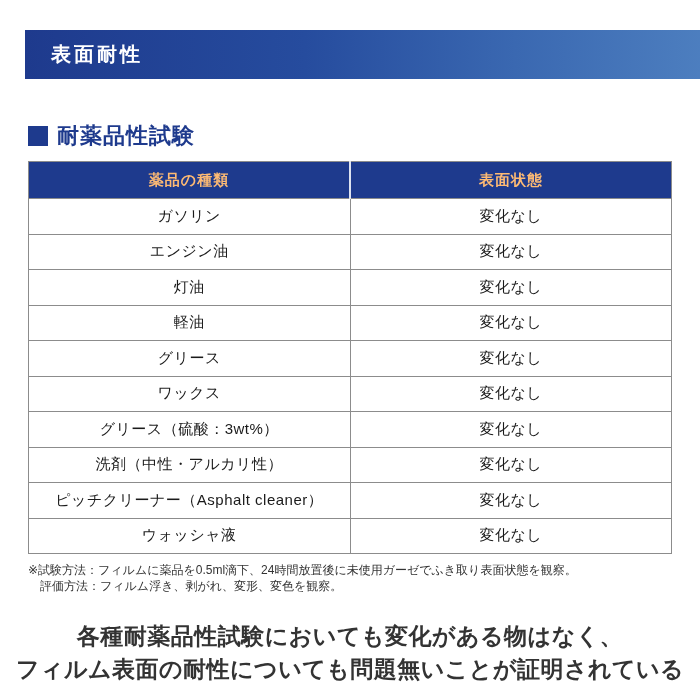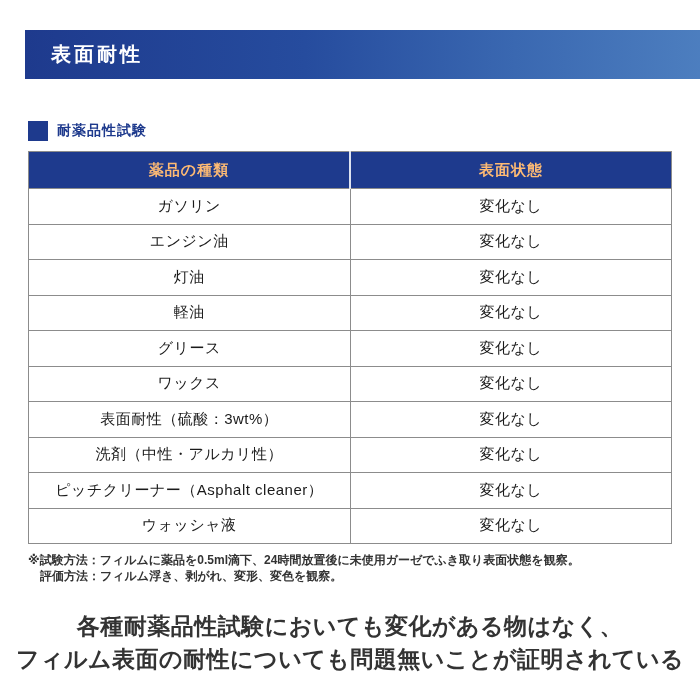--- a/index.html
+++ b/index.html
@@ -25,21 +25,21 @@
     font-size: 20px;
     font-weight: bold;
     letter-spacing: 3px;
     padding-left: 26px;
   }
   .section-heading {
     margin: 42px 16px 0 28px;
     display: flex;
     align-items: center;
     color: #1e3a8d;
-    font-size: 14px;
+    font-size: 22px;
     font-weight: bold;
     letter-spacing: 1px;
   }
   .section-square {
     width: 20px;
     height: 20px;
     background: #1e3a8d;
     margin-right: 9px;
     flex: 0 0 auto;
   }
@@ -67,21 +67,21 @@
     font-size: 15px;
     color: #1a1a1a;
     text-align: center;
     letter-spacing: 0.5px;
   }
   .footnote {
     margin: 8px 0 12px 28px;
     font-size: 12px;
     color: #333333;
     line-height: 16px;
-    font-weight: bold;
+    font-weight: normal;
   }
   .footnote .line2 {
     padding-left: 12px;
   }
   .conclusion {
     margin-top: 26px;
     text-align: center;
     font-size: 23px;
     font-weight: bold;
     color: #333333;
@@ -127,21 +127,21 @@
     </tr>
     <tr>
       <td>グリース</td>
       <td>変化なし</td>
     </tr>
     <tr>
       <td>ワックス</td>
       <td>変化なし</td>
     </tr>
     <tr>
-      <td>表面耐性（硫酸：3wt%）</td>
+      <td>グリース（硫酸：3wt%）</td>
       <td>変化なし</td>
     </tr>
     <tr>
       <td>洗剤（中性・アルカリ性）</td>
       <td>変化なし</td>
     </tr>
     <tr>
       <td>ピッチクリーナー（Asphalt cleaner）</td>
       <td>変化なし</td>
     </tr>

